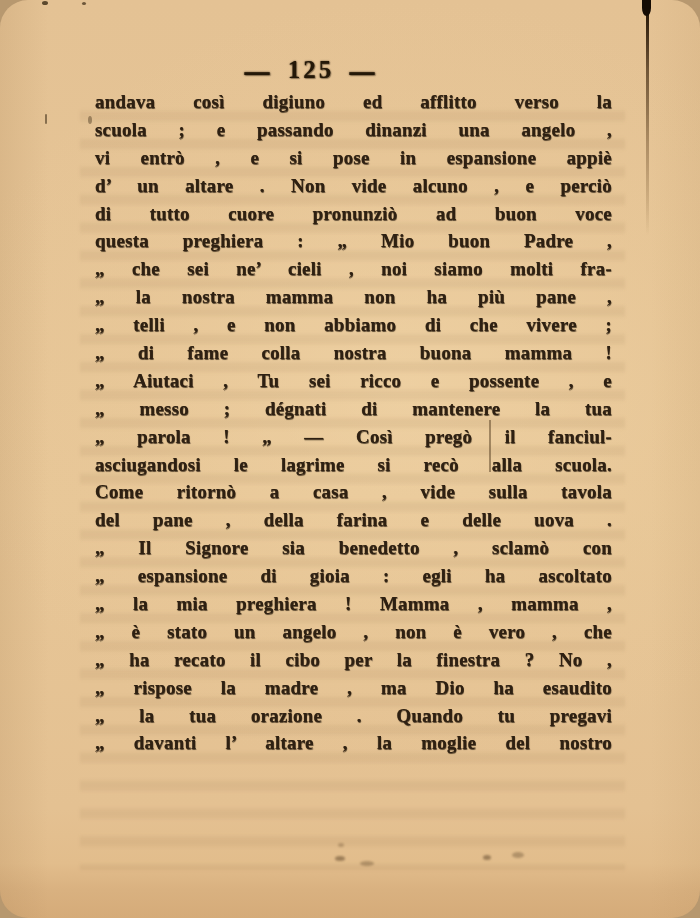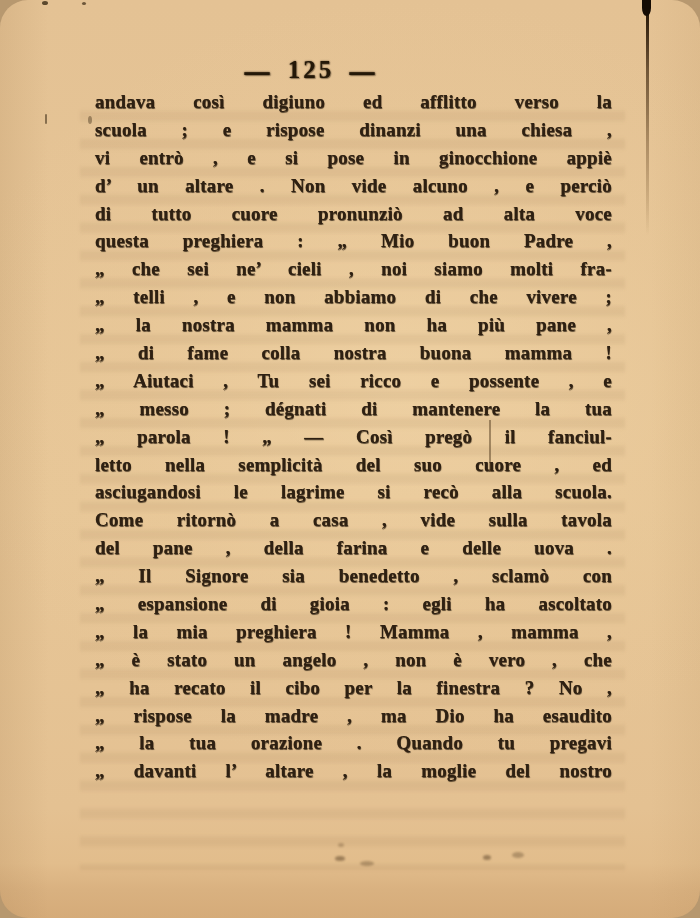--- a/index.html
+++ b/index.html
@@ -166,33 +166,32 @@
   <div class="bleed"></div>
 
   <div class="page-header">
     <span class="dash">—</span>
     <span class="num">125</span>
     <span class="dash">—</span>
   </div>
 
   <div class="text-block">
       <div class="line">andava così digiuno ed afflitto verso la</div>
-      <div class="line">scuola ; e rispose dinanzi una chiesa ,</div>
-      <div class="line">vi entrò , e si pose in ginocchione appiè</div>
+      <div class="line">scuola ; e passando dinanzi una angelo ,</div>
+      <div class="line">vi entrò , e si pose in espansione appiè</div>
       <div class="line">d’ un altare . Non vide alcuno , e perciò</div>
-      <div class="line">di tutto cuore pronunziò ad alta voce</div>
+      <div class="line">di tutto cuore pronunziò ad buon voce</div>
       <div class="line">questa preghiera : „ Mio buon Padre ,</div>
       <div class="line">„ che sei ne’ cieli , noi siamo molti fra-</div>
+      <div class="line">„ la nostra mamma non ha più pane ,</div>
       <div class="line">„ telli , e non abbiamo di che vivere ;</div>
-      <div class="line">„ la nostra mamma non ha più pane ,</div>
       <div class="line">„ di fame colla nostra buona mamma !</div>
       <div class="line">„ Aiutaci , Tu sei ricco e possente , e</div>
       <div class="line">„ messo ; dégnati di mantenere la tua</div>
       <div class="line">„ parola ! „ — Così pregò il fanciul-</div>
-      <div class="line">letto nella semplicità del suo cuore , ed</div>
       <div class="line">asciugandosi le lagrime si recò alla scuola.</div>
       <div class="line">Come ritornò a casa , vide sulla tavola</div>
       <div class="line">del pane , della farina e delle uova .</div>
       <div class="line">„ Il Signore sia benedetto , sclamò con</div>
       <div class="line">„ espansione di gioia : egli ha ascoltato</div>
       <div class="line">„ la mia preghiera ! Mamma , mamma ,</div>
       <div class="line">„ è stato un angelo , non è vero , che</div>
       <div class="line">„ ha recato il cibo per la finestra ? No ,</div>
       <div class="line">„ rispose la madre , ma Dio ha esaudito</div>
       <div class="line">„ la tua orazione . Quando tu pregavi</div>

